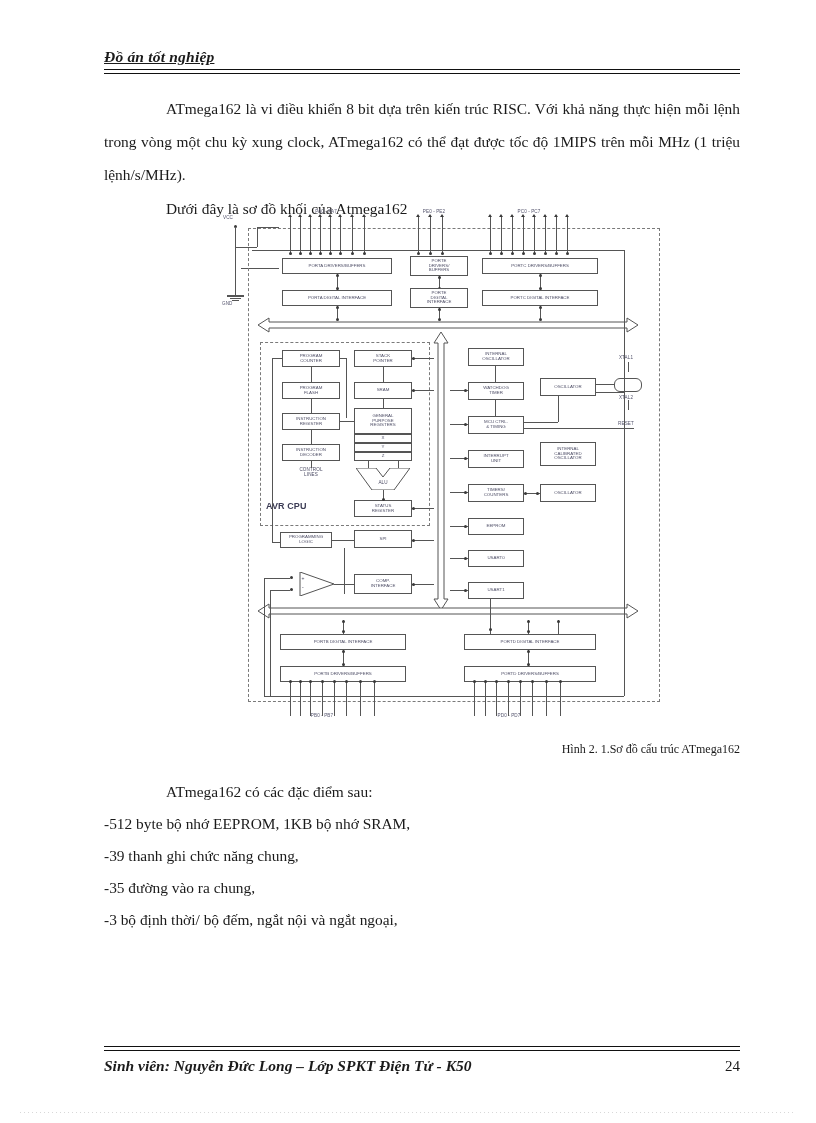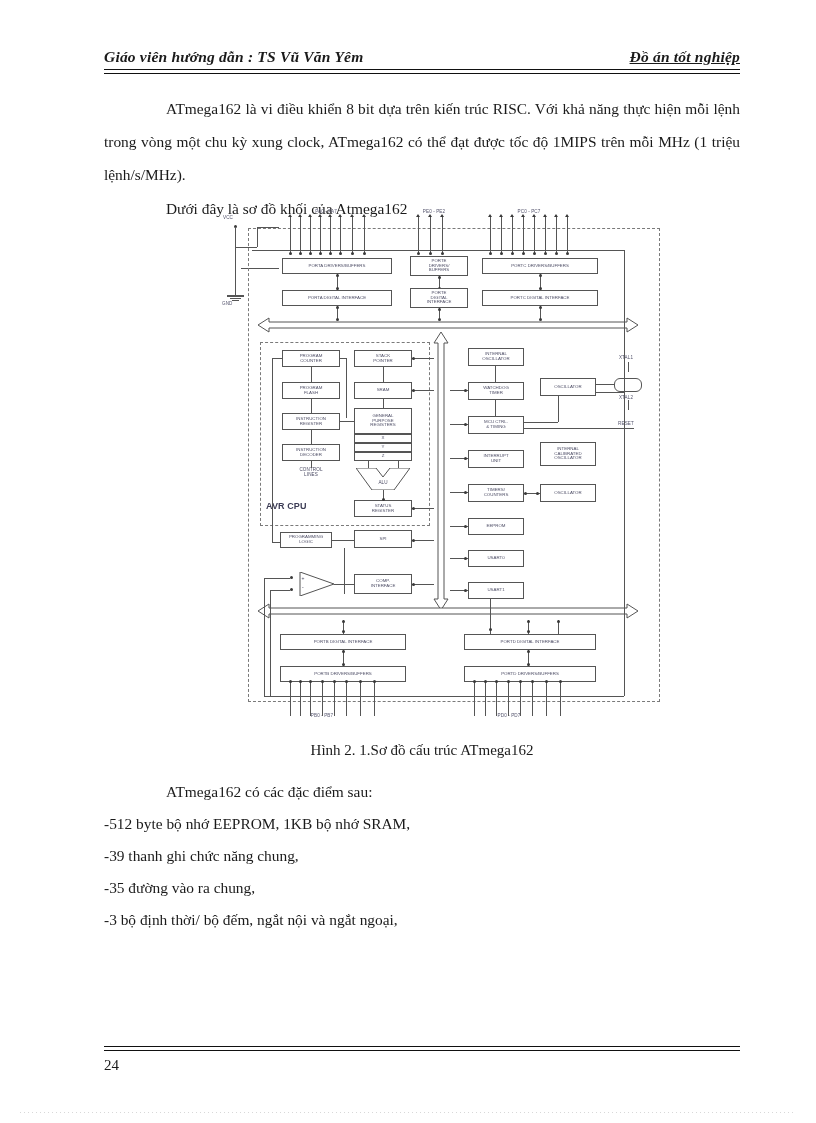--- a/index.html
+++ b/index.html
@@ -37,21 +37,21 @@
       padding:0 1px;box-sizing:border-box;white-space:pre-line;}
   .ln{position:absolute;background:#555;}
   .h{height:1px;} .v{width:1px;}
   .outer{position:absolute;border:1px dashed #7a7a7a;}
   .cpubox{position:absolute;border:1px dashed #7a7a7a;}
   .dot{position:absolute;width:3px;height:3px;background:#3a3a3a;border-radius:50%;}
   .pinarrow{position:absolute;width:0;height:0;border-left:2px solid transparent;
             border-right:2px solid transparent;border-bottom:3px solid #3a3a3a;}
 
   .caption{position:absolute;left:104px;top:742px;width:636px;
-           text-align:center;font-size:15px;}
+           text-align:right;font-size:12px;}
 
   .list{position:absolute;left:104px;top:776px;width:636px;
         font-size:15.4px;line-height:32px;}
   .list .li{white-space:pre;}
   .list .li0{text-indent:62px;}
 
   
   .ftr{position:absolute;left:104px;top:1046px;width:636px;}
   .ftr .rule-dbl2{border-top:1.6px solid #111;height:3px;border-bottom:1.1px solid #111;}
   .ftr-row{display:flex;justify-content:space-between;align-items:baseline;
@@ -60,21 +60,20 @@
   .scanline{position:absolute;left:20px;top:1112px;width:776px;height:1px;
             background:repeating-linear-gradient(90deg,#d8d8d8 0 1px,transparent 1px 4px);}
 </style>
 </head>
 <body>
 
 <div class="page">
 
   <div class="hdr">
     <div class="hdr-row">
-      <span class="hdr-left">Giáo viên hướng dẫn : TS Vũ Văn Yêm</span>
       <span class="hdr-right">Đồ án tốt nghiệp</span>
     </div>
     <div class="rule-dbl"></div>
   </div>
 
   <div class="body">
     <div class="p1">ATmega162 là vi điều khiển 8 bit dựa trên kiến trúc RISC. Với khả năng thực hiện mỗi lệnh trong vòng một chu kỳ xung clock, ATmega162 có thể đạt được tốc độ 1MIPS trên mỗi MHz (1 triệu lệnh/s/MHz).</div>
     <div class="p2">Dưới đây là sơ đồ khối của Atmega162</div>
   </div>
 
@@ -412,18 +411,19 @@
     <div class="li li0">ATmega162 có các đặc điểm sau:</div>
     <div class="li">-512 byte bộ nhớ EEPROM, 1KB bộ nhớ SRAM,</div>
     <div class="li">-39 thanh ghi chức năng chung,</div>
     <div class="li">-35 đường vào ra chung,</div>
     <div class="li">-3 bộ định thời/ bộ đếm, ngắt nội và ngắt ngoại,</div>
   </div>
 
   <div class="ftr">
     <div class="rule-dbl2"></div>
     <div class="ftr-row">
+      <span>Sinh viên: Nguyễn Đức Long – Lớp SPKT Điện Tử - K50</span>
       <span class="ftr-pg">24</span>
     </div>
   </div>
 
   <div class="scanline"></div>
 </div>
 
 </body></html>

